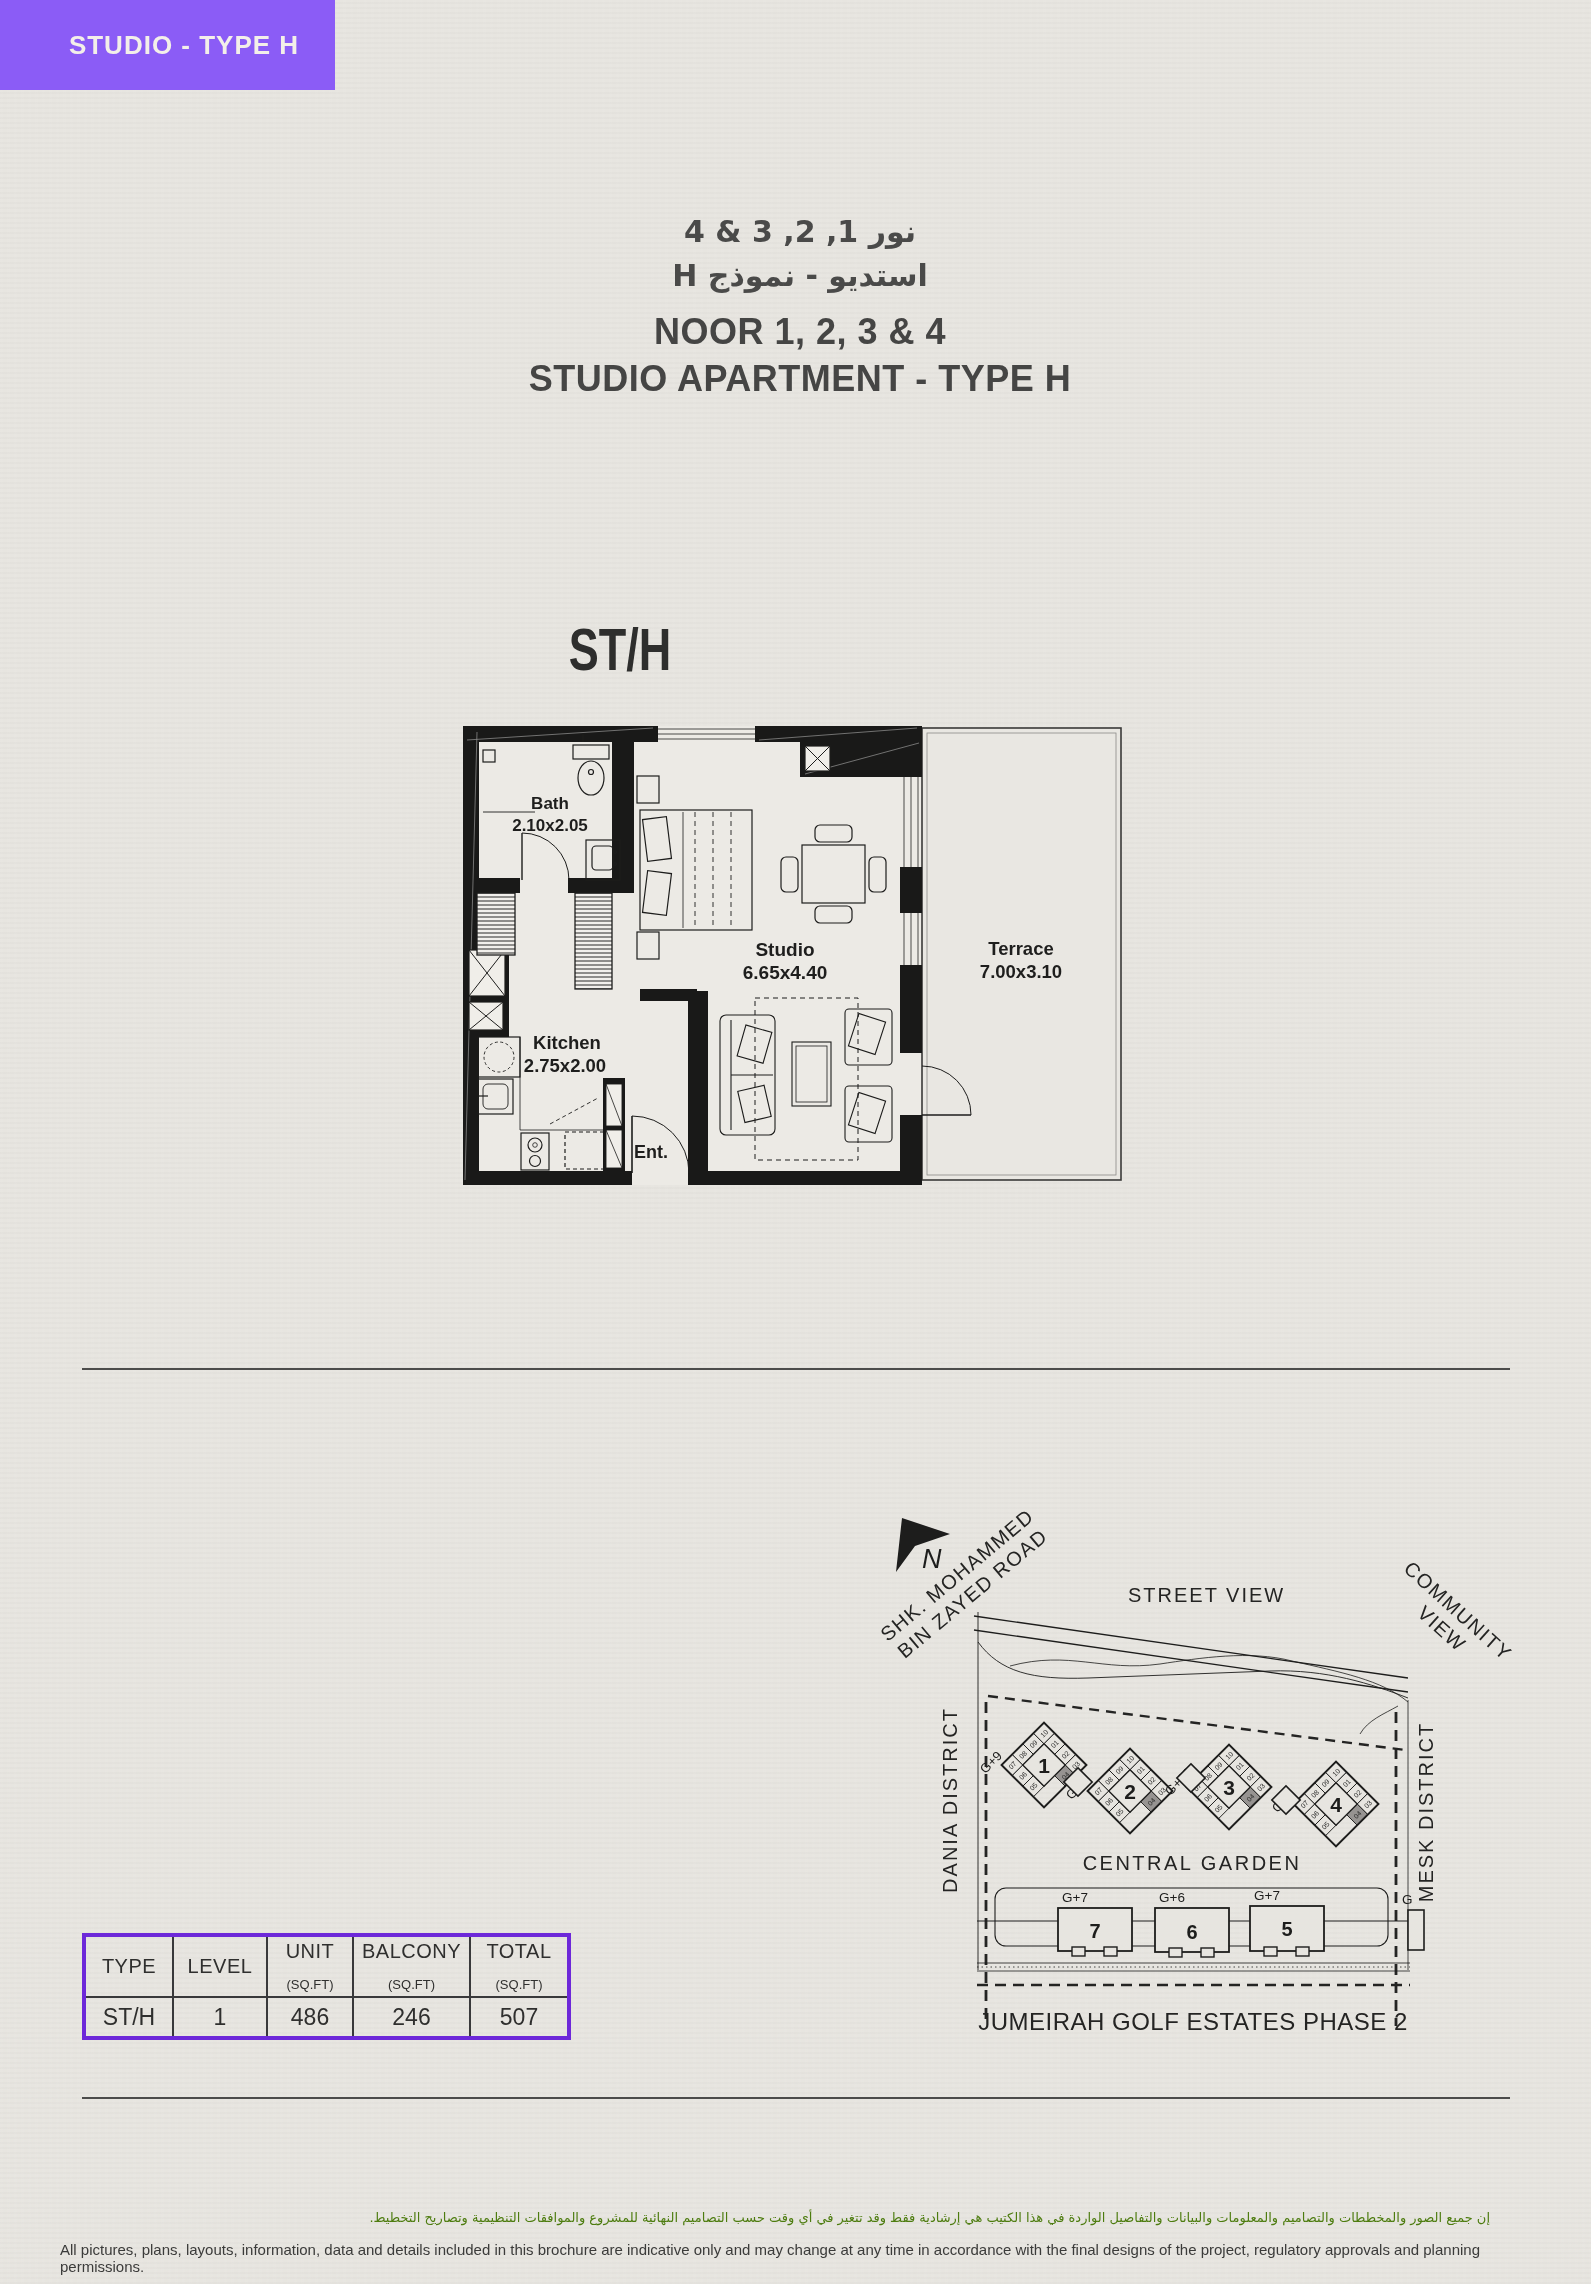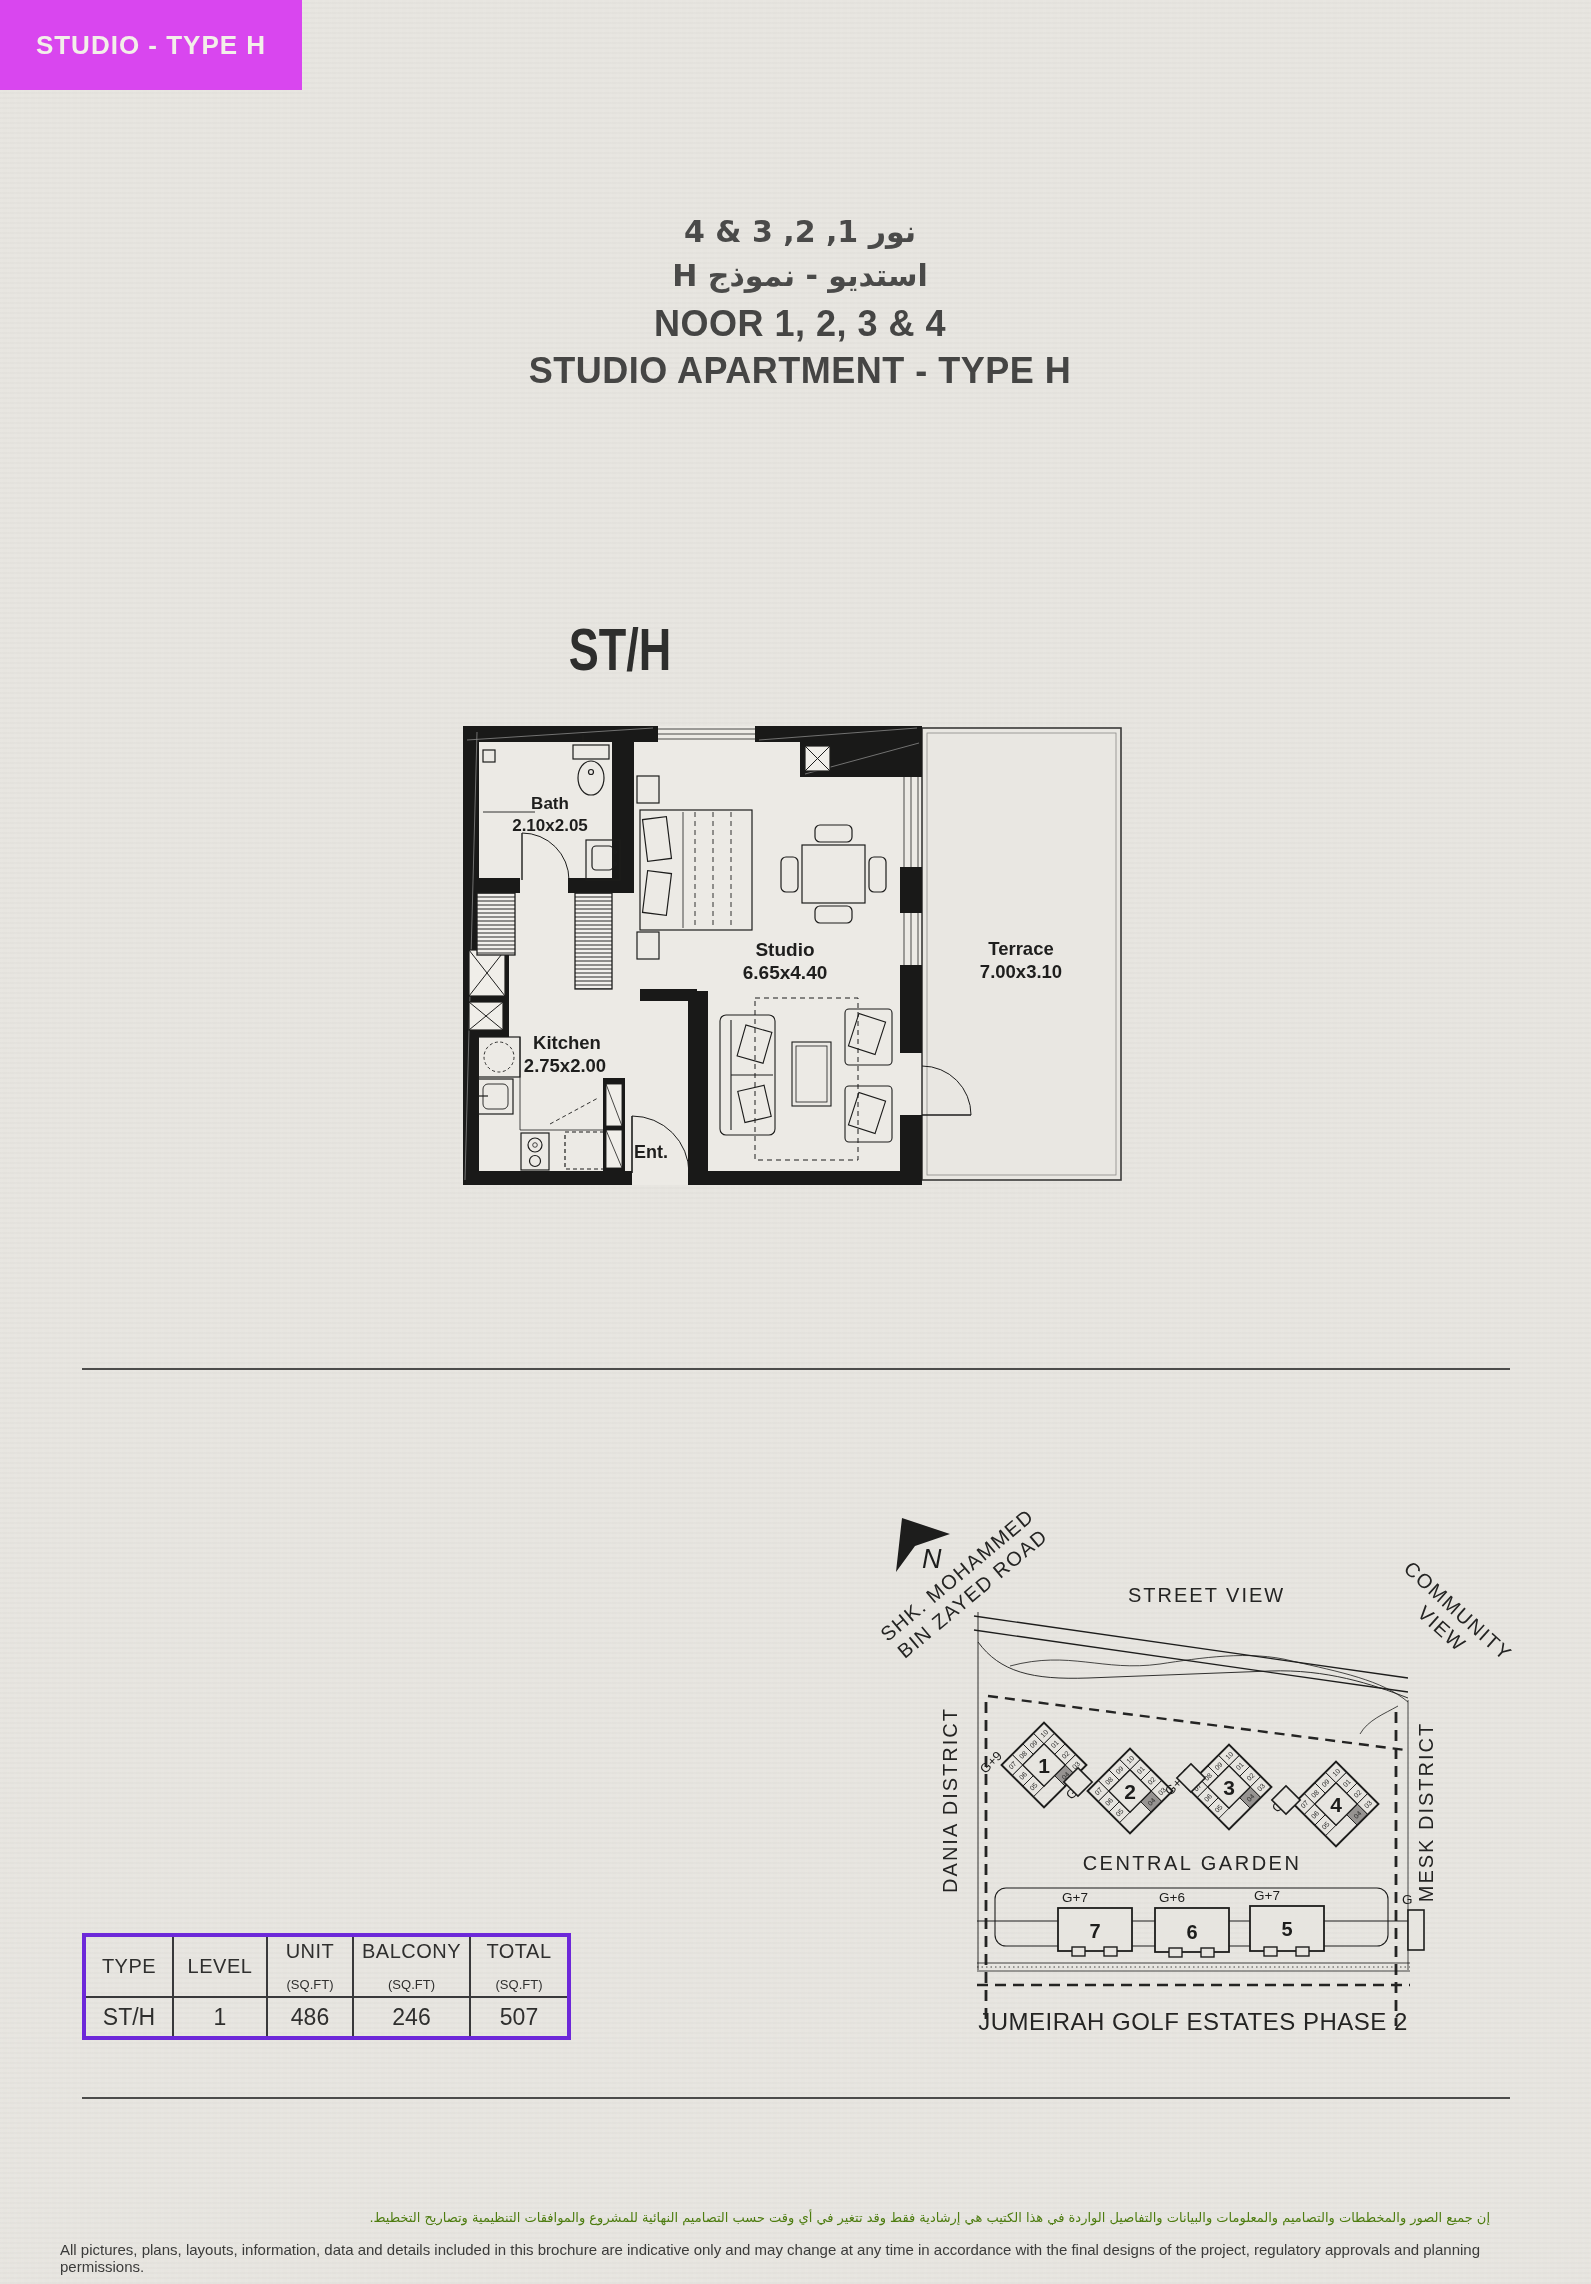--- a/index.html
+++ b/index.html
@@ -7,23 +7,23 @@
     width:1591px;height:2284px;position:relative;overflow:hidden;
     background-color:#e7e5e0;
     background-image:
       repeating-linear-gradient(0deg, rgba(0,0,0,0.015) 0 2px, transparent 2px 5px),
       repeating-linear-gradient(90deg, rgba(255,255,255,0.03) 0 3px, transparent 3px 7px);
     font-family:"Liberation Sans", sans-serif;
     color:#3a3a39;
   }
   .abs{position:absolute;}
   .badge{
-    left:0;top:0;width:302px;height:90px;background:#d946ef;
+    left:0;top:0;width:302px;height:90px;background:#8b5cf6;
     display:flex;align-items:center;justify-content:center;
-    color:#f3efe9;font-weight:bold;font-size:26px;letter-spacing:1px;
+    color:#f3efe9;font-weight:bold;font-size:26px;letter-spacing:1px;padding-left:33px;
   }
   .titleblock{left:400px;top:210px;width:800px;text-align:center;}
   .t-ar{font-family:"DejaVu Sans", sans-serif;font-weight:bold;font-size:30px;line-height:1.45;color:#4a4a49;}
   .t-en{font-weight:bold;font-size:36px;line-height:1.3;color:#454544;letter-spacing:0.5px;}
   .plancode{
     left:500px;top:615px;width:240px;text-align:center;
     font-size:60px;font-weight:600;color:#2e2e2d;
     transform:scaleX(0.75);transform-origin:center;
   }
   .divider{left:82px;width:1428px;height:2px;background:#4c4c4b;}
@@ -51,21 +51,21 @@
 </head>
 <body>
 
 <div class="abs badge">
   <span>STUDIO - TYPE H</span>
 </div>
 
 <div class="abs titleblock">
   <div class="t-ar" dir="rtl">نور 1, 2, 3 &amp; 4</div>
   <div class="t-ar" dir="rtl">استديو - نموذج H</div>
-  <div class="t-en" style="margin-top:4px;">NOOR 1, 2, 3 &amp; 4</div>
+  <div class="t-en" style="margin-top:12px;">NOOR 1, 2, 3 &amp; 4</div>
   <div class="t-en">STUDIO APARTMENT - TYPE H</div>
 </div>
 
 <div class="abs plancode">ST/H</div>
 
 <svg class="abs" style="left:455px;top:712px;" width="690" height="485" viewBox="0 0 690 485">
   <defs>
     <pattern id="hatch" width="5" height="4" patternUnits="userSpaceOnUse">
       <rect width="5" height="4" fill="#f2f0ec"></rect>
       <line x1="0" y1="1" x2="5" y2="1" stroke="#2a2a29" stroke-width="1"></line>

